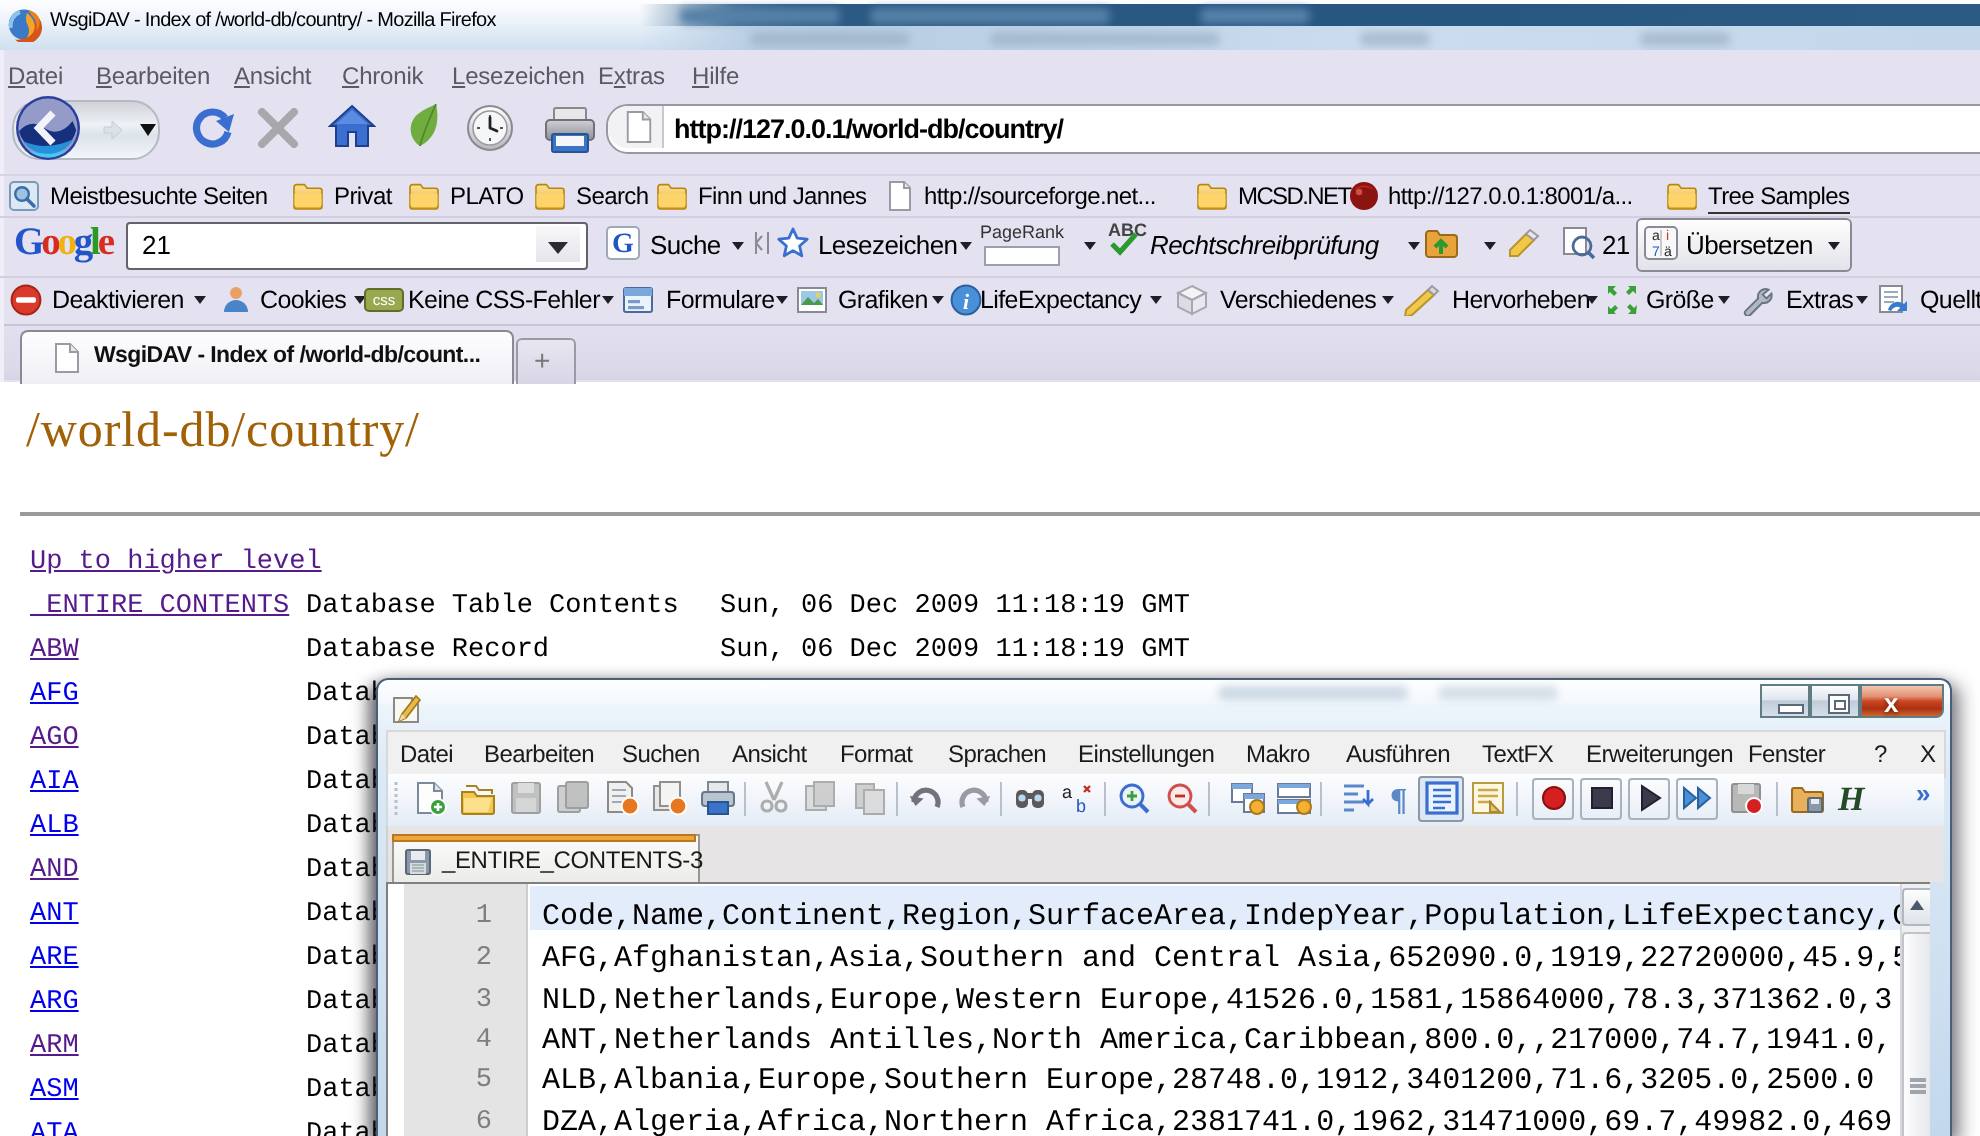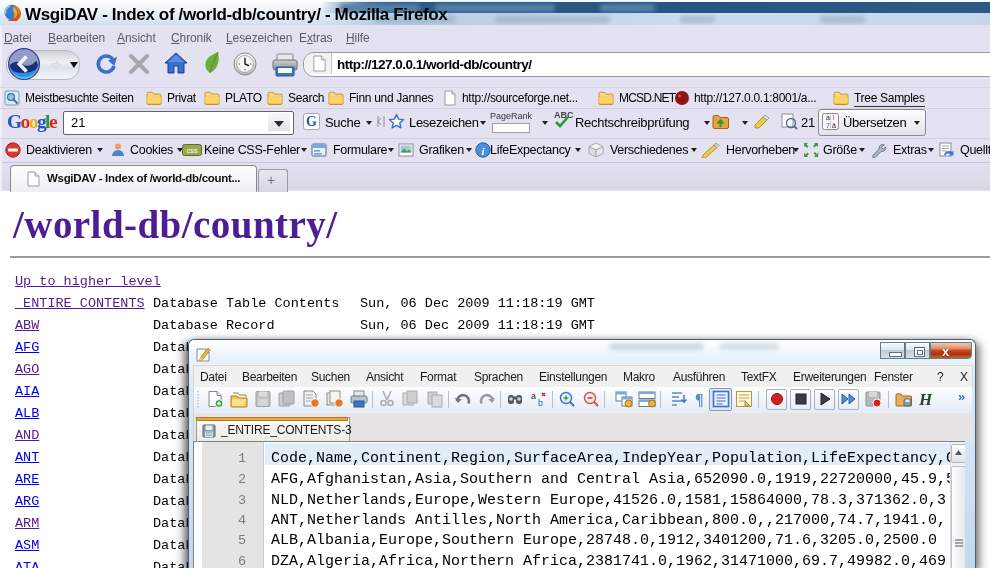--- a/index.html
+++ b/index.html
@@ -5,36 +5,36 @@
   html,body{margin:0;padding:0;}
   body{width:990px;height:568px;overflow:hidden;position:relative;font-family:"Liberation Sans",sans-serif;background:#fff;}
   .abs{position:absolute;}
   
   #titlebar{left:0;top:0;width:990px;height:25px;background:linear-gradient(to bottom,#fdfeff 0%,#eef4fb 40%,#dde9f5 70%,#d0e0f0 100%);}
   #titleglass{left:320px;top:0;width:670px;height:25px;}
   #glassdark{position:absolute;left:0;top:2px;width:670px;height:11px;background:linear-gradient(to right,rgba(43,90,132,0) 0%,rgba(43,90,132,.85) 7%,#2b5a84 12%,#275681 55%,#2b5a84 100%);}
   #glassdark .blob{position:absolute;top:2px;height:8px;background:#5581a8;filter:blur(2px);border-radius:3px;}
   #glasslight{position:absolute;left:0;top:13px;width:670px;height:12px;background:linear-gradient(to right,rgba(183,205,227,0) 0%,rgba(183,205,227,.9) 8%,#b7cde3 14%,#cbdcee 55%,#c4d7ea 100%);}
   .ghost{position:absolute;top:3px;height:7px;background:#93aabe;filter:blur(2px);border-radius:3px;opacity:.6;}
-  #titletext{left:25px;top:5px;font-size:17px;letter-spacing:-0.35px;color:#000;font-weight:bold;}
+  #titletext{left:25px;top:5px;font-size:10px;letter-spacing:-0.35px;color:#000;}
   #fficon{left:4px;top:4px;width:17px;height:17px;}
   
   #chrome{left:0;top:25px;width:990px;height:166px;background:#e4e2f0;}
   #chrome .edge{position:absolute;left:0;top:0;width:2px;height:166px;background:#f0eef8;}
   #menubar{font-size:12px;color:#5a5a64;letter-spacing:-0.1px;}
   #menubar span{position:absolute;top:0;}
   #menubar u{text-decoration:underline;}
   .drop{display:inline-block;width:0;height:0;border-left:3.5px solid transparent;border-right:3.5px solid transparent;border-top:4px solid #1e1e26;vertical-align:middle;margin:0 2px;}
   .bmi{position:absolute;top:2px;width:16px;height:16px;}
   .bmt{position:absolute;top:3px;font-size:12px;letter-spacing:-0.3px;color:#000;}
   .gi{position:absolute;top:5px;width:17px;height:17px;}
   .gt{position:absolute;top:7px;font-size:13px;letter-spacing:-0.3px;color:#000;}
   .di{position:absolute;top:3px;width:16px;height:16px;}
   .dt{position:absolute;top:4px;font-size:12.5px;letter-spacing:-0.3px;color:#000;}
-  #h1{left:13px;top:202px;font-family:"Liberation Serif",serif;font-weight:bold;font-size:39px;letter-spacing:0.45px;color:#4c1d95;}
+  #h1{left:13px;top:202px;font-family:"Liberation Serif",serif;font-weight:normal;font-size:25px;letter-spacing:0.45px;color:#a16207;}
   #hr{left:10px;top:256px;width:980px;height:2px;background:#9a9a9a;}
   .mono{font-family:"Liberation Mono",monospace;font-size:13.5px;white-space:pre;}
   .lnk{color:#0000EE;text-decoration:underline;}
   .vis{color:#551A8B;text-decoration:underline;}
   .row{position:absolute;left:15px;height:22px;}
   .c2{position:absolute;left:138px;color:#000;text-decoration:none;}
   .c3{position:absolute;left:345px;color:#000;text-decoration:none;}
   
   #npp{left:188px;top:339px;width:786px;height:229px;border:1px solid #4a6078;border-bottom:none;border-radius:6px 6px 0 0;background:linear-gradient(#f4f9fd,#dcE9f6 20%,#c3d8ec 100%);box-shadow:-4px 3px 8px rgba(22,22,32,0.62), 4px 3px 9px rgba(22,22,32,0.5);}
   #npp::before{content:"";position:absolute;left:0;top:0;right:0;height:12px;border-radius:6px 6px 0 0;background:linear-gradient(rgba(255,255,255,0.9),rgba(255,255,255,0.25));}
@@ -235,21 +235,21 @@
     </svg>
     <span class="gt" style="left:409px;">Lesezeichen</span>
     <div class="drop" style="position:absolute;left:478px;top:13px;"></div>
     <div style="position:absolute;left:490px;top:3px;font-size:9px;color:#333;">PageRank</div>
     <div style="position:absolute;left:492px;top:15px;width:36px;height:8px;background:#fff;border:1px solid #98a0ac;"></div>
     <div class="drop" style="position:absolute;left:540px;top:13px;"></div>
     <div style="position:absolute;left:554px;top:2px;font-size:9px;font-weight:bold;color:#444;">ABC</div>
     <svg class="gi" style="left:555px;top:8px;width:14px;height:12px;" viewBox="0 0 14 12">
       <path d="M1 6 l4 4 8-9" fill="none" stroke="#2a9a30" stroke-width="2.6"></path>
     </svg>
-    <span class="gt" style="left:575px;">Rechtschreibprüfung</span>
+    <span class="gt" style="left:575px;font-style:italic;">Rechtschreibprüfung</span>
     <div class="drop" style="position:absolute;left:702px;top:13px;"></div>
     <svg class="gi" style="left:712px;" viewBox="0 0 17 17">
       <path d="M1 4 a1.5 1.5 0 0 1 1.5-1.5 h4 l1.5 2 h7 a1.5 1.5 0 0 1 1.5 1.5 v8 a1.5 1.5 0 0 1-1.5 1.5 h-12.5 a1.5 1.5 0 0 1-1.5-1.5z" fill="#e8a33d" stroke="#9a6a1a"></path>
       <path d="M8.5 14 v-6 M5.5 10.5 l3-3 3 3" stroke="#2a9a30" stroke-width="2" fill="none"></path>
     </svg>
     <div class="drop" style="position:absolute;left:740px;top:13px;"></div>
     <svg class="gi" style="left:753px;" viewBox="0 0 17 17">
       <path d="M2 12 L10 4 l4 3 -8 8 H2z" fill="#f2c84b" stroke="#b8962a"></path>
       <path d="M10 4 l2-2 4 3 -2 2z" fill="#e8e8ea" stroke="#9a9aa0"></path>
     </svg>

